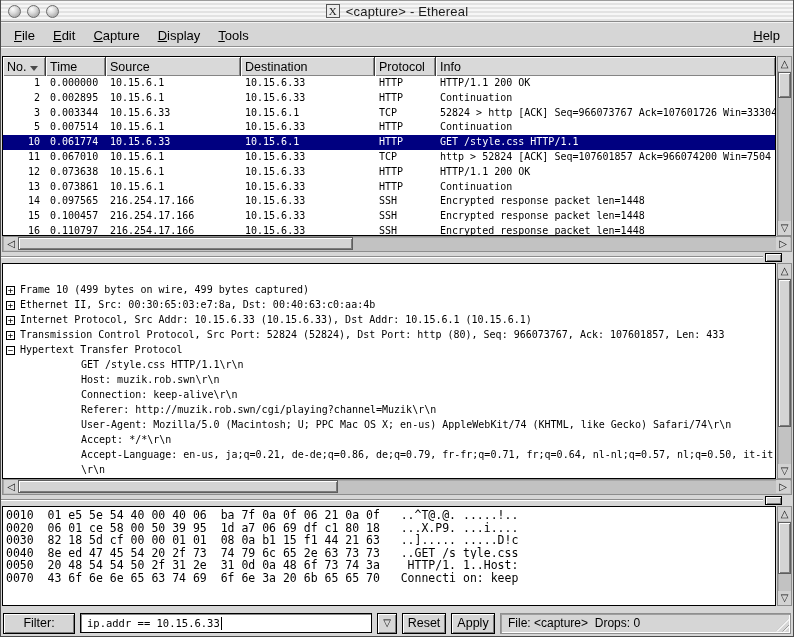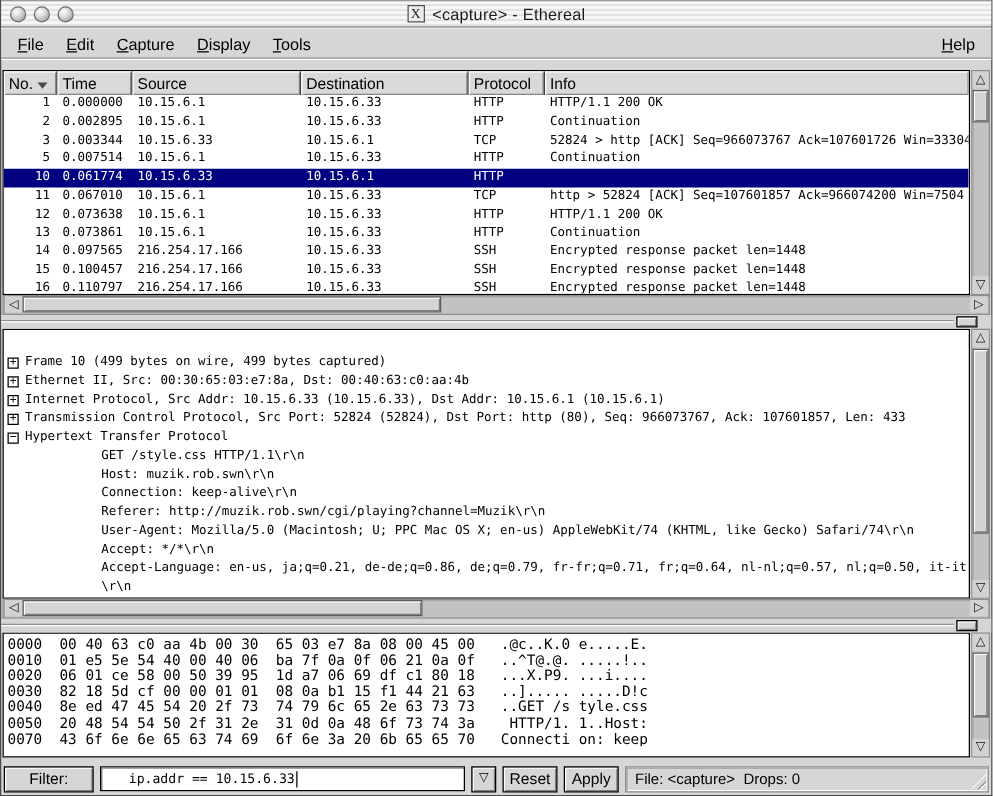--- a/index.html
+++ b/index.html
@@ -99,21 +99,21 @@
   .hex-line { height:12.6px; line-height:12.6px; white-space:pre; overflow:hidden; }
 
   
   .spacer-mid { flex:0 0 6px; }
   .filterbar { flex:0 0 24px; height:24px; display:flex; align-items:center;
     padding:0 2px 2px 2px; gap:5px; }
   .filter-btn { width:72px; height:21px; line-height:18px; flex:0 0 72px; }
   .filter-input { width:292px; height:20px; flex:0 0 292px; background:#fff;
     border:1px solid #000; box-shadow: inset 1px 1px 0 #8a8a8a;
     font-family:"DejaVu Sans Mono", monospace; font-size:10.5px;
-    padding:0 0 0 22px; display:flex; align-items:center; white-space:pre; overflow:hidden; }
+    padding:0 0 0 6px; display:flex; align-items:center; white-space:pre; overflow:hidden; }
   .caret { display:inline-block; width:1px; height:13px; background:#000; margin-left:1px; }
   .drop-btn { width:20px; height:21px; flex:0 0 20px; line-height:18px; font-size:10px; }
   .reset-btn { width:44px; height:21px; flex:0 0 44px; line-height:18px; }
   .apply-btn { width:44px; height:21px; flex:0 0 44px; line-height:18px; }
   .statusframe { flex:1; height:21px; position:relative; display:flex; align-items:center;
     background:#d6d6d6; border:1px solid #8f8f8f;
     box-shadow: inset 1px 1px 0 #9e9e9e, inset -1px -1px 0 #fff;
     font-size:12px; color:#000; padding-left:7px; white-space:pre; overflow:hidden; }
   .resize-grip { position:absolute; right:1px; bottom:1px; width:13px; height:13px;
     background:repeating-linear-gradient(135deg, transparent 0 3px, #9a9a9a 3px 4px, #f2f2f2 4px 5px);
@@ -204,20 +204,21 @@
             <span class="cell c-destination">10.15.6.33</span>
             <span class="cell c-protocol">HTTP</span>
             <span class="cell c-info">Continuation</span>
           </div>
           <div class="pl-row selected">
             <span class="cell c-no">10</span>
             <span class="cell c-time">0.061774</span>
             <span class="cell c-source">10.15.6.33</span>
             <span class="cell c-destination">10.15.6.1</span>
             <span class="cell c-protocol">HTTP</span>
+            <span class="cell c-info">GET /style.css HTTP/1.1</span>
           </div>
           <div class="pl-row">
             <span class="cell c-no">11</span>
             <span class="cell c-time">0.067010</span>
             <span class="cell c-source">10.15.6.1</span>
             <span class="cell c-destination">10.15.6.33</span>
             <span class="cell c-protocol">TCP</span>
             <span class="cell c-info">http &gt; 52824 [ACK] Seq=107601857 Ack=966074200 Win=7504</span>
           </div>
           <div class="pl-row">
@@ -307,21 +308,20 @@
     <div class="hs-thumb" style="width:320px;"></div>
     <div class="hs-arrow hs-right">▷</div>
   </div>
 
   <div class="gutter">
     <div class="pane-handle"></div>
   </div>
 
   <div class="pane-row hex-row">
     <div class="hex-frame" id="hex-lines">
-        <div class="hex-line">0000  00 40 63 c0 aa 4b 00 30  65 03 e7 8a 08 00 45 00   .@c..K.0 e.....E.</div>
         <div class="hex-line">0010  01 e5 5e 54 40 00 40 06  ba 7f 0a 0f 06 21 0a 0f   ..^T@.@. .....!..</div>
         <div class="hex-line">0020  06 01 ce 58 00 50 39 95  1d a7 06 69 df c1 80 18   ...X.P9. ...i....</div>
         <div class="hex-line">0030  82 18 5d cf 00 00 01 01  08 0a b1 15 f1 44 21 63   ..]..... .....D!c</div>
         <div class="hex-line">0040  8e ed 47 45 54 20 2f 73  74 79 6c 65 2e 63 73 73   ..GET /s tyle.css</div>
         <div class="hex-line">0050  20 48 54 54 50 2f 31 2e  31 0d 0a 48 6f 73 74 3a    HTTP/1. 1..Host:</div>
         <div class="hex-line">0070  43 6f 6e 6e 65 63 74 69  6f 6e 3a 20 6b 65 65 70   Connecti on: keep</div>
       </div>
     <div class="vscroll">
       <div class="vs-arrow vs-up">△</div>
       <div class="vs-thumb" style="top:15px; height:52px;"></div>

